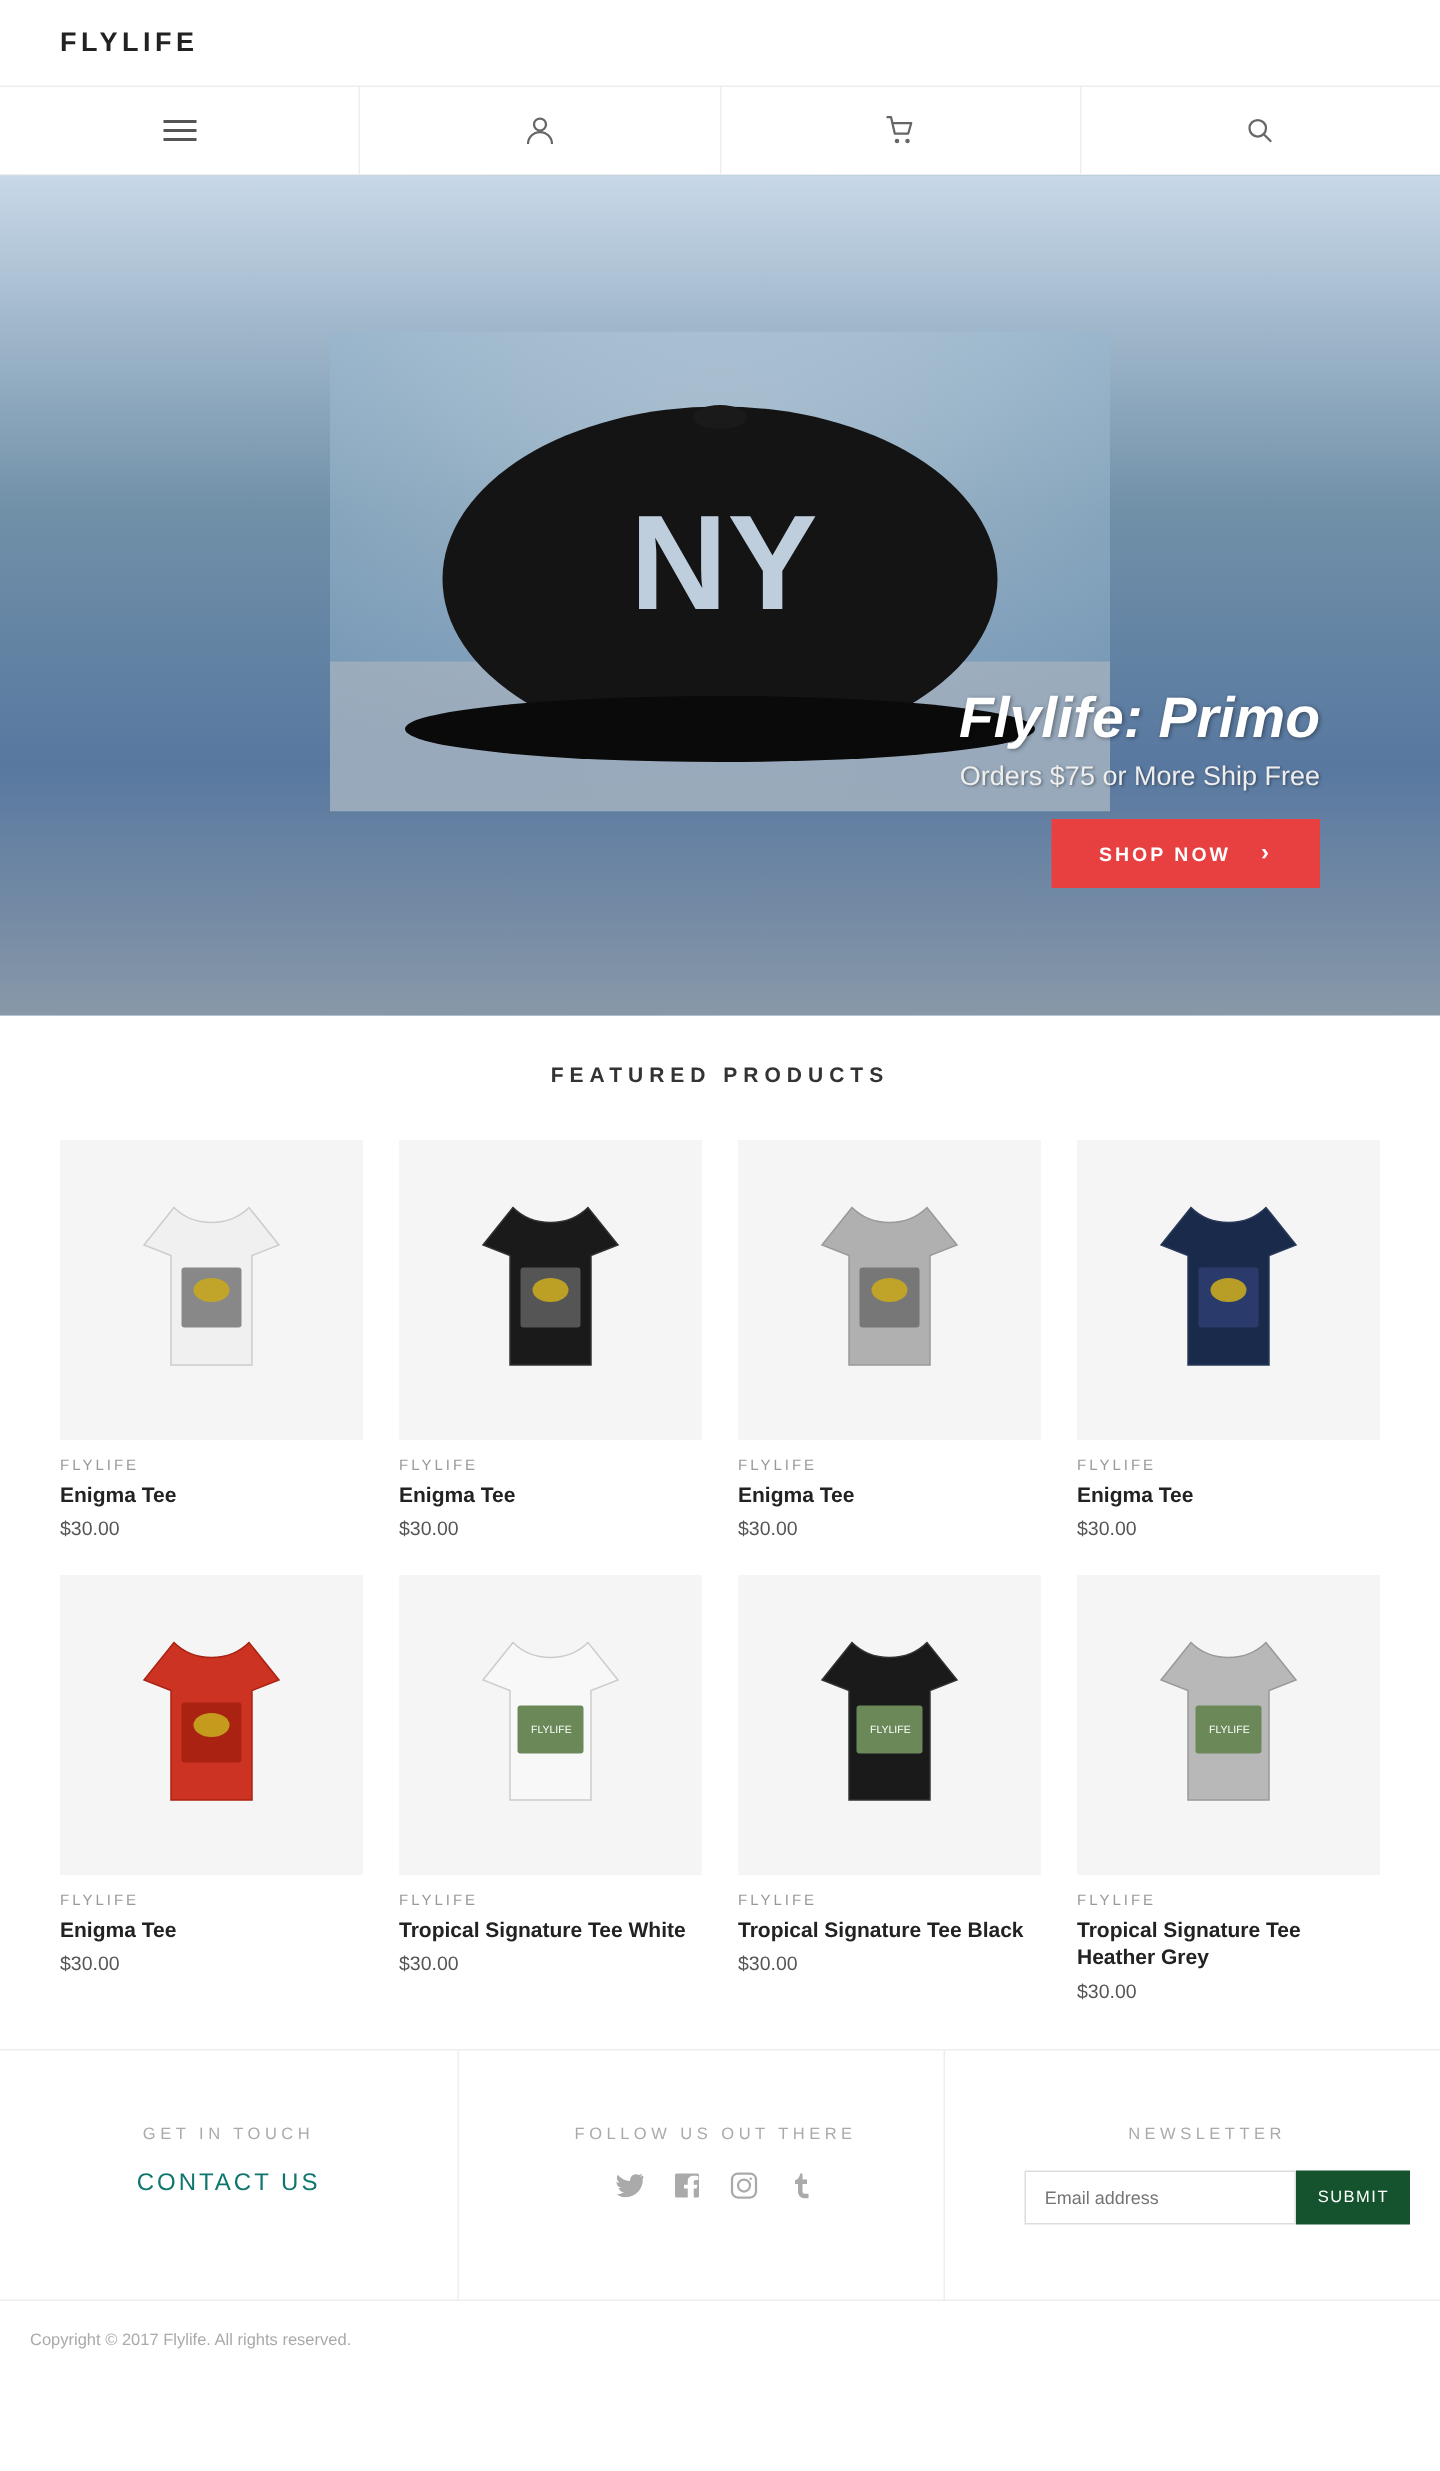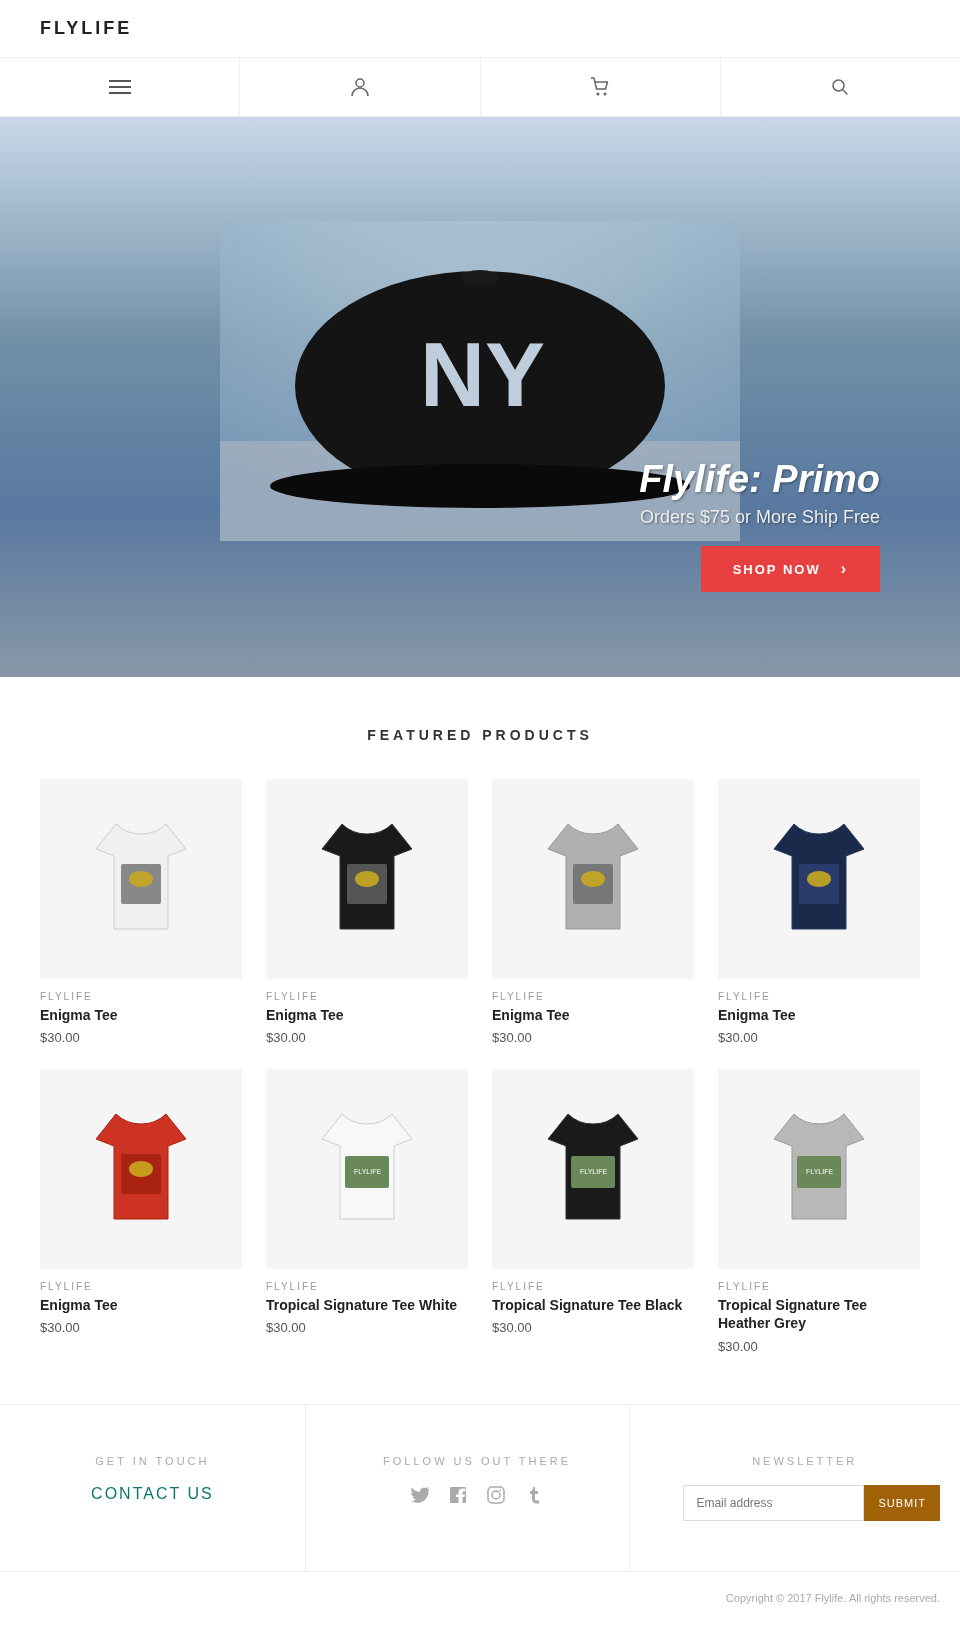--- a/index.html
+++ b/index.html
@@ -18,41 +18,41 @@
     .hero { position: relative; width: 100%; height: 560px; background: linear-gradient(135deg, #b0c4d8 0%, #8aafc8 30%, #6e9ab5 60%, #a8b8c8 100%); overflow: hidden; display: flex; align-items: center; justify-content: center; }
     .hero-bg { position: absolute; inset: 0; background: linear-gradient(180deg, #c8d8e8 0%, #7090a8 40%, #5878a0 70%, #8898a8 100%); }
     .hero-cap { position: absolute; left: 50%; top: 50%; transform: translate(-50%, -55%); width: 520px; height: 320px; }
     .hero-content { position: absolute; bottom: 85px; right: 80px; text-align: right; }
     .hero-title { font-size: 38px; font-weight: 900; color: #fff; text-shadow: 1px 1px 3px rgba(0,0,0,0.4); font-style: italic; }
     .hero-subtitle { font-size: 18px; color: #eee; margin-top: 6px; text-shadow: 1px 1px 2px rgba(0,0,0,0.4); }
     .hero-btn { display: inline-flex; align-items: center; gap: 20px; margin-top: 18px; padding: 14px 32px; background: #e84040; color: #fff; font-size: 13px; font-weight: bold; letter-spacing: 2px; text-transform: uppercase; cursor: pointer; border: none; }
     .hero-btn-arrow { font-size: 16px; }
 
     
-    .products-section { padding: 50px 40px; }
+    .products-section { padding: 31px 40px; }
     .section-title { text-align: center; font-size: 14px; font-weight: bold; letter-spacing: 4px; text-transform: uppercase; color: #333; margin-bottom: 36px; }
     .products-grid { display: grid; grid-template-columns: repeat(4, 1fr); gap: 24px; }
     .product-card { cursor: pointer; }
     .product-img-wrap { background: #f5f5f5; height: 200px; display: flex; align-items: center; justify-content: center; margin-bottom: 12px; overflow: hidden; }
     .product-brand { font-size: 10px; color: #999; letter-spacing: 2px; text-transform: uppercase; margin-bottom: 4px; }
     .product-name { font-size: 14px; font-weight: bold; color: #222; margin-bottom: 6px; line-height: 1.3; }
     .product-price { font-size: 13px; color: #555; }
 
     
     .footer { border-top: 1px solid #eee; display: flex; gap: 19px; }
     .footer-col { flex: 1; padding: 50px 20px; text-align: center; border-right: 1px solid #eee; }
     .footer-col:last-child { border-right: none; }
     .footer-heading { font-size: 11px; letter-spacing: 3px; text-transform: uppercase; color: #aaa; margin-bottom: 18px; }
     .footer-link { font-size: 16px; color: #0f766e; letter-spacing: 2px; text-transform: uppercase; cursor: pointer; }
     .footer-social { display: flex; justify-content: center; gap: 18px; }
     .social-icon { font-size: 20px; color: #aaa; cursor: pointer; }
     .newsletter-form { display: flex; gap: 0; padding-left: 14px; }
     .email-input { flex: 1; padding: 10px 12px; border: 1px solid #ddd; font-size: 12px; color: #aaa; outline: none; }
-    .submit-btn { padding: 10px 14px; background: #a16207; color: #fff; font-size: 11px; letter-spacing: 1px; border: none; cursor: pointer; text-transform: uppercase; }
-    .footer-copy { text-align: right; padding: 20px; font-size: 11px; color: #aaa; border-top: 1px solid #eee; }
+    .submit-btn { padding: 10px 14px; background: #14532d; color: #fff; font-size: 11px; letter-spacing: 1px; border: none; cursor: pointer; text-transform: uppercase; }
+    .footer-copy { text-align: left; padding: 20px; font-size: 11px; color: #aaa; border-top: 1px solid #eee; }
 
     
     .hamburger { display: flex; flex-direction: column; gap: 4px; cursor: pointer; }
     .hamburger span { display: block; width: 22px; height: 2px; background: #555; }
   </style>
 </head>
 <body>
 
 <header class="site-header">
   <div class="logo">FLYLIFE</div>

